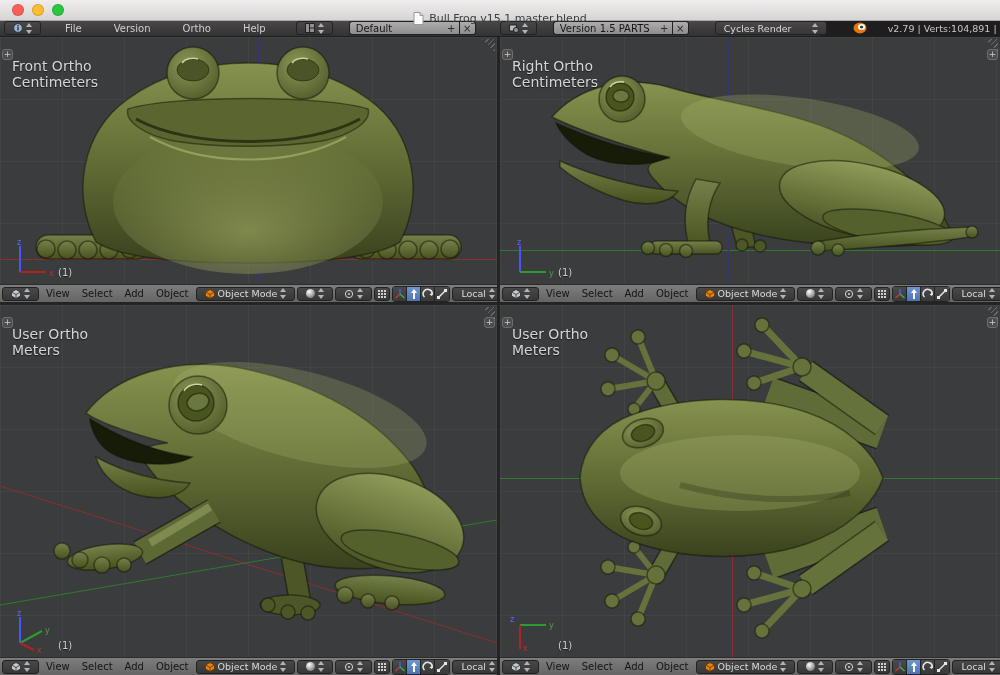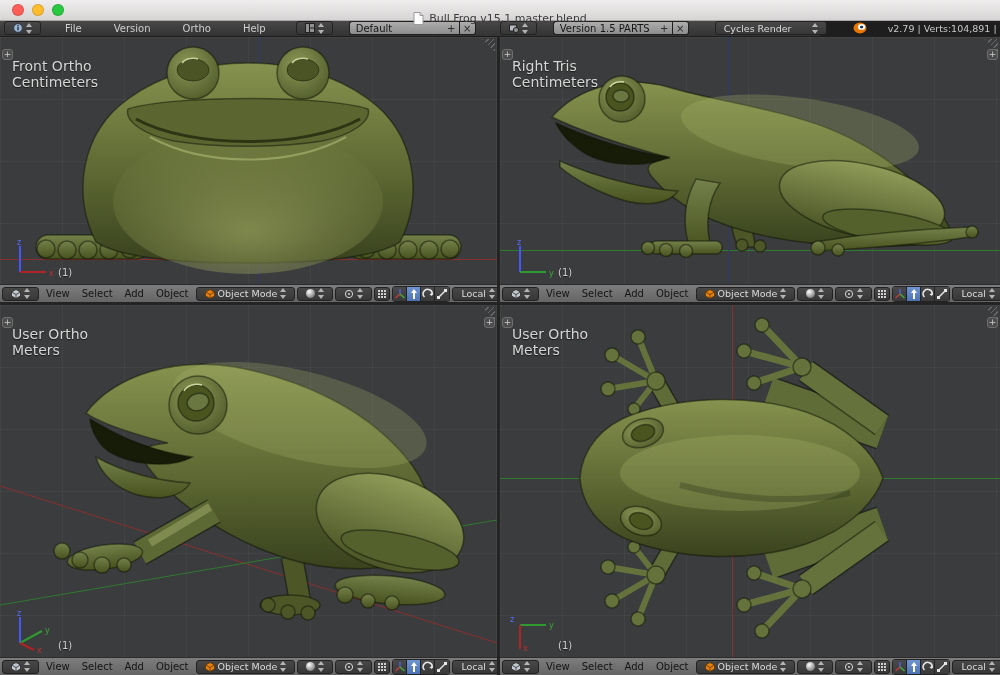--- a/index.html
+++ b/index.html
@@ -341,21 +341,21 @@
           <circle cx="338" cy="213" r="6" fill="url(#gLimb)"></circle>
           <circle cx="472" cy="195" r="6" fill="url(#gLimb)"></circle>
         <path d="M196,142 C184,164 182,188 190,212 L212,212 C204,188 208,164 220,146 Z" fill="url(#gLimb)"></path>
         <rect x="150" y="204" width="72" height="13" rx="6" fill="url(#gLimb)"></rect>
         <circle cx="148" cy="211" r="6.5" fill="url(#gLimb)"></circle>
           <circle cx="166" cy="213" r="6.5" fill="url(#gLimb)"></circle>
           <circle cx="186" cy="214" r="6.5" fill="url(#gLimb)"></circle>
       </g>
     </svg>
     <div class="vplab">
-      <div>Right Tris</div>
+      <div>Right Ortho</div>
       <div>Centimeters</div>
     </div>
     <svg class="gizmo" width="52" height="42" viewBox="0 0 52 42">
       <line x1="14" y1="34" x2="14" y2="8" stroke="#4656ff" stroke-width="2"></line>
       <line x1="14" y1="34" x2="40" y2="34" stroke="#2f9a2f" stroke-width="2"></line>
       <text x="11" y="7" fill="#5868ff">z</text>
       <text x="43" y="38" fill="#3aa83a">y</text>
     </svg>
     <div class="objlab">(1)</div>
     <div class="exp l">+</div>

